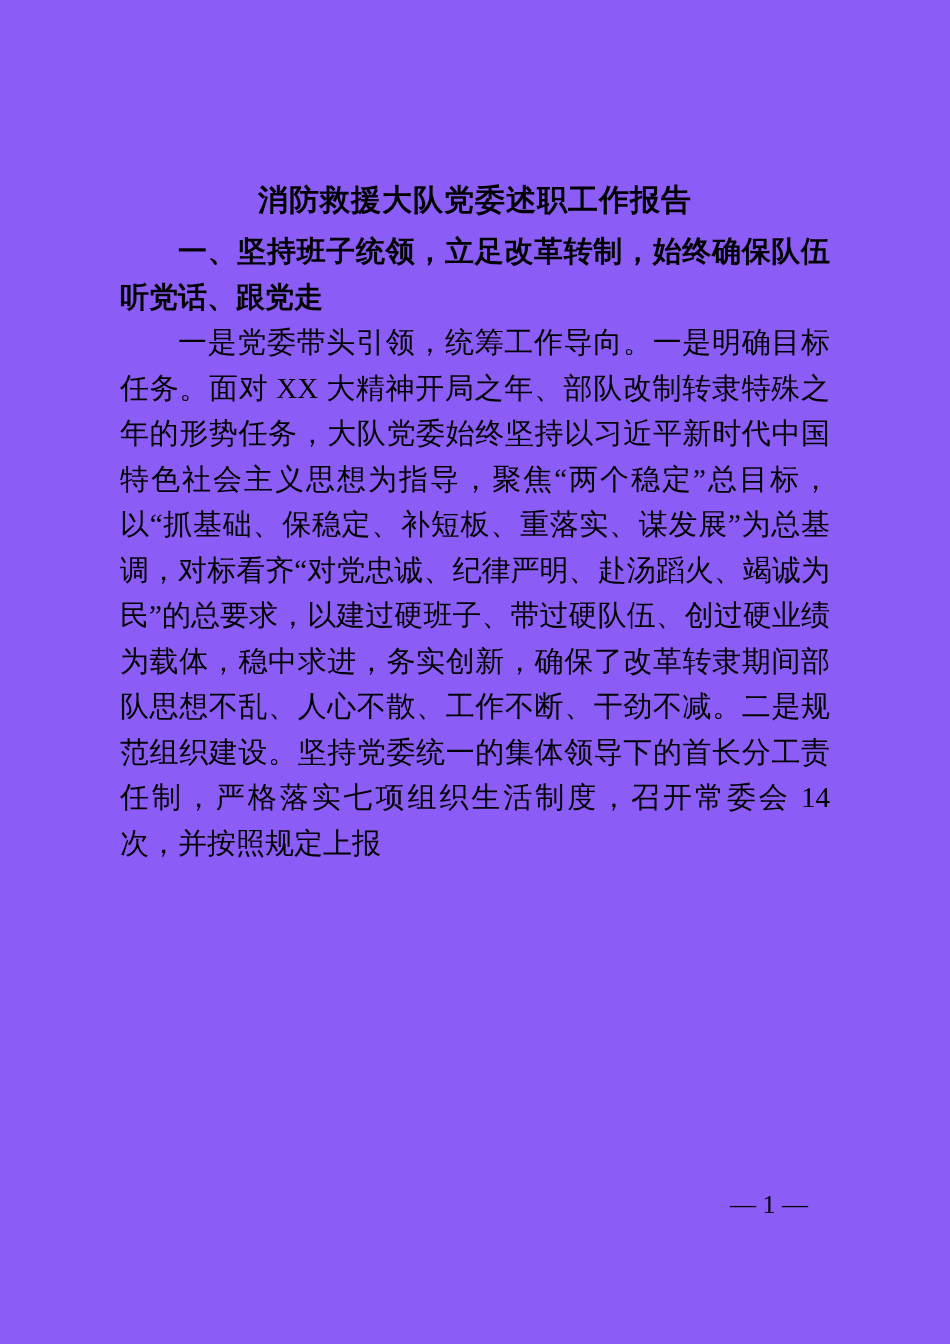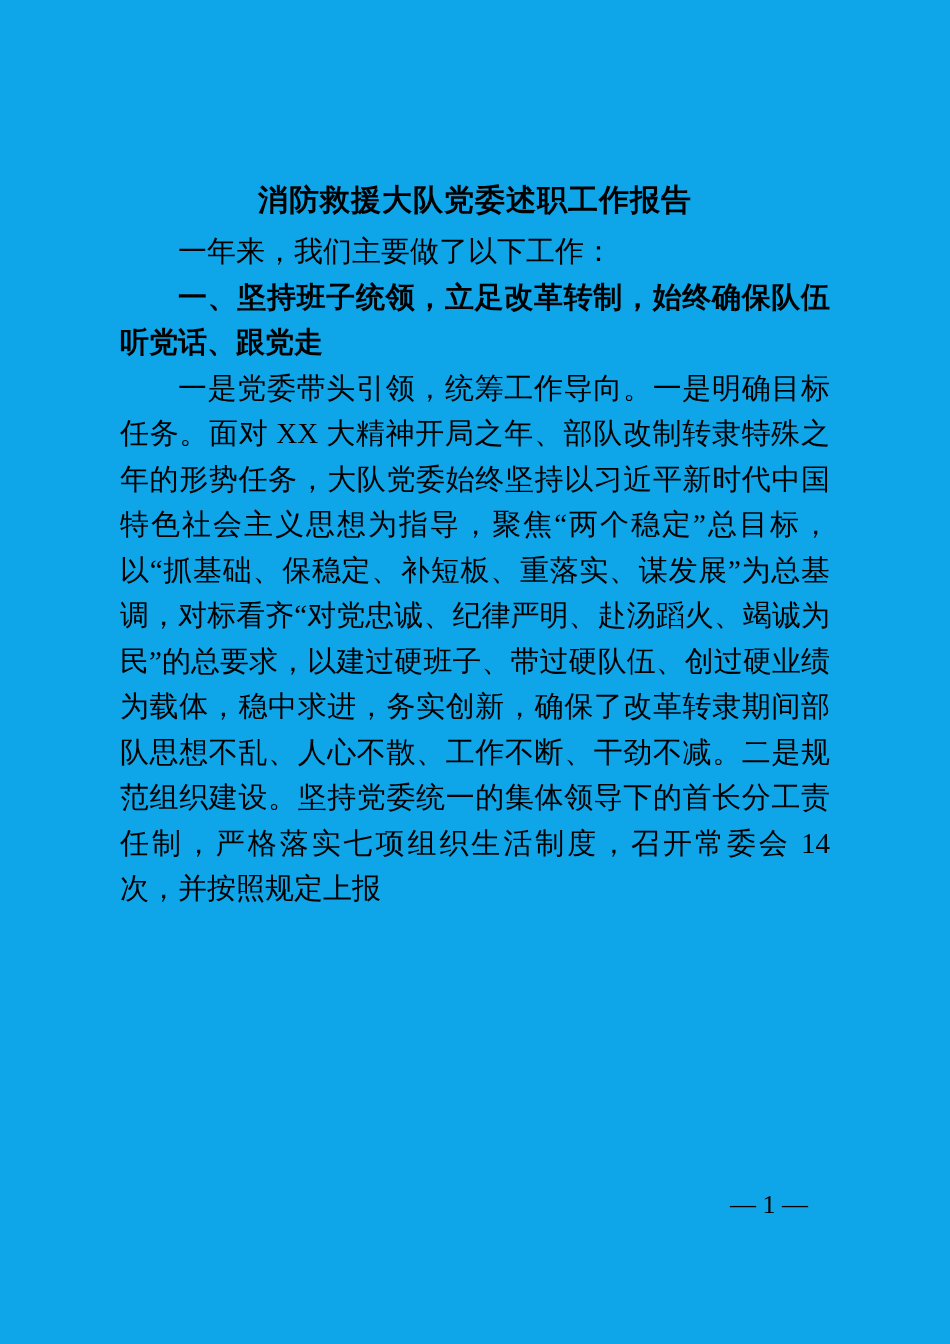--- a/index.html
+++ b/index.html
@@ -4,21 +4,21 @@
 <style>
   html, body {
     margin: 0;
     padding: 0;
     background: #ffffff;
   }
   .page {
     position: relative;
     width: 950px;
     height: 1344px;
-    background: #0ea5e9;
+    background: #8b5cf6;
     color: #000000;
     overflow: hidden;
     font-family: "Liberation Serif", "DejaVu Serif", serif;
   }
   .content {
     position: absolute;
     left: 120px;
     top: 178px;
     width: 710px;
   }
@@ -58,18 +58,17 @@
     font-family: "Liberation Serif", "DejaVu Serif", serif;
     color: #000000;
   }
 </style>
 </head>
 <body>
 
 <div class="page">
   <div class="content">
     <h1 class="doc-title">消防救援大队党委述职工作报告</h1>
-    <p class="body-para">一年来，我们主要做了以下工作：</p>
     <h2 class="section-heading">一、坚持班子统领，立足改革转制，始终确保队伍听党话、跟党走</h2>
     <p class="body-para">一是党委带头引领，统筹工作导向。一是明确目标任务。面对 XX 大精神开局之年、部队改制转隶特殊之年的形势任务，大队党委始终坚持以习近平新时代中国特色社会主义思想为指导，聚焦“两个稳定”总目标，以“抓基础、保稳定、补短板、重落实、谋发展”为总基调，对标看齐“对党忠诚、纪律严明、赴汤蹈火、竭诚为民”的总要求，以建过硬班子、带过硬队伍、创过硬业绩为载体，稳中求进，务实创新，确保了改革转隶期间部队思想不乱、人心不散、工作不断、干劲不减。二是规范组织建设。坚持党委统一的集体领导下的首长分工责任制，严格落实七项组织生活制度，召开常委会 14 次，并按照规定上报</p>
   </div>
   <div class="page-number">— 1 —</div>
 </div>
 
 </body></html>

